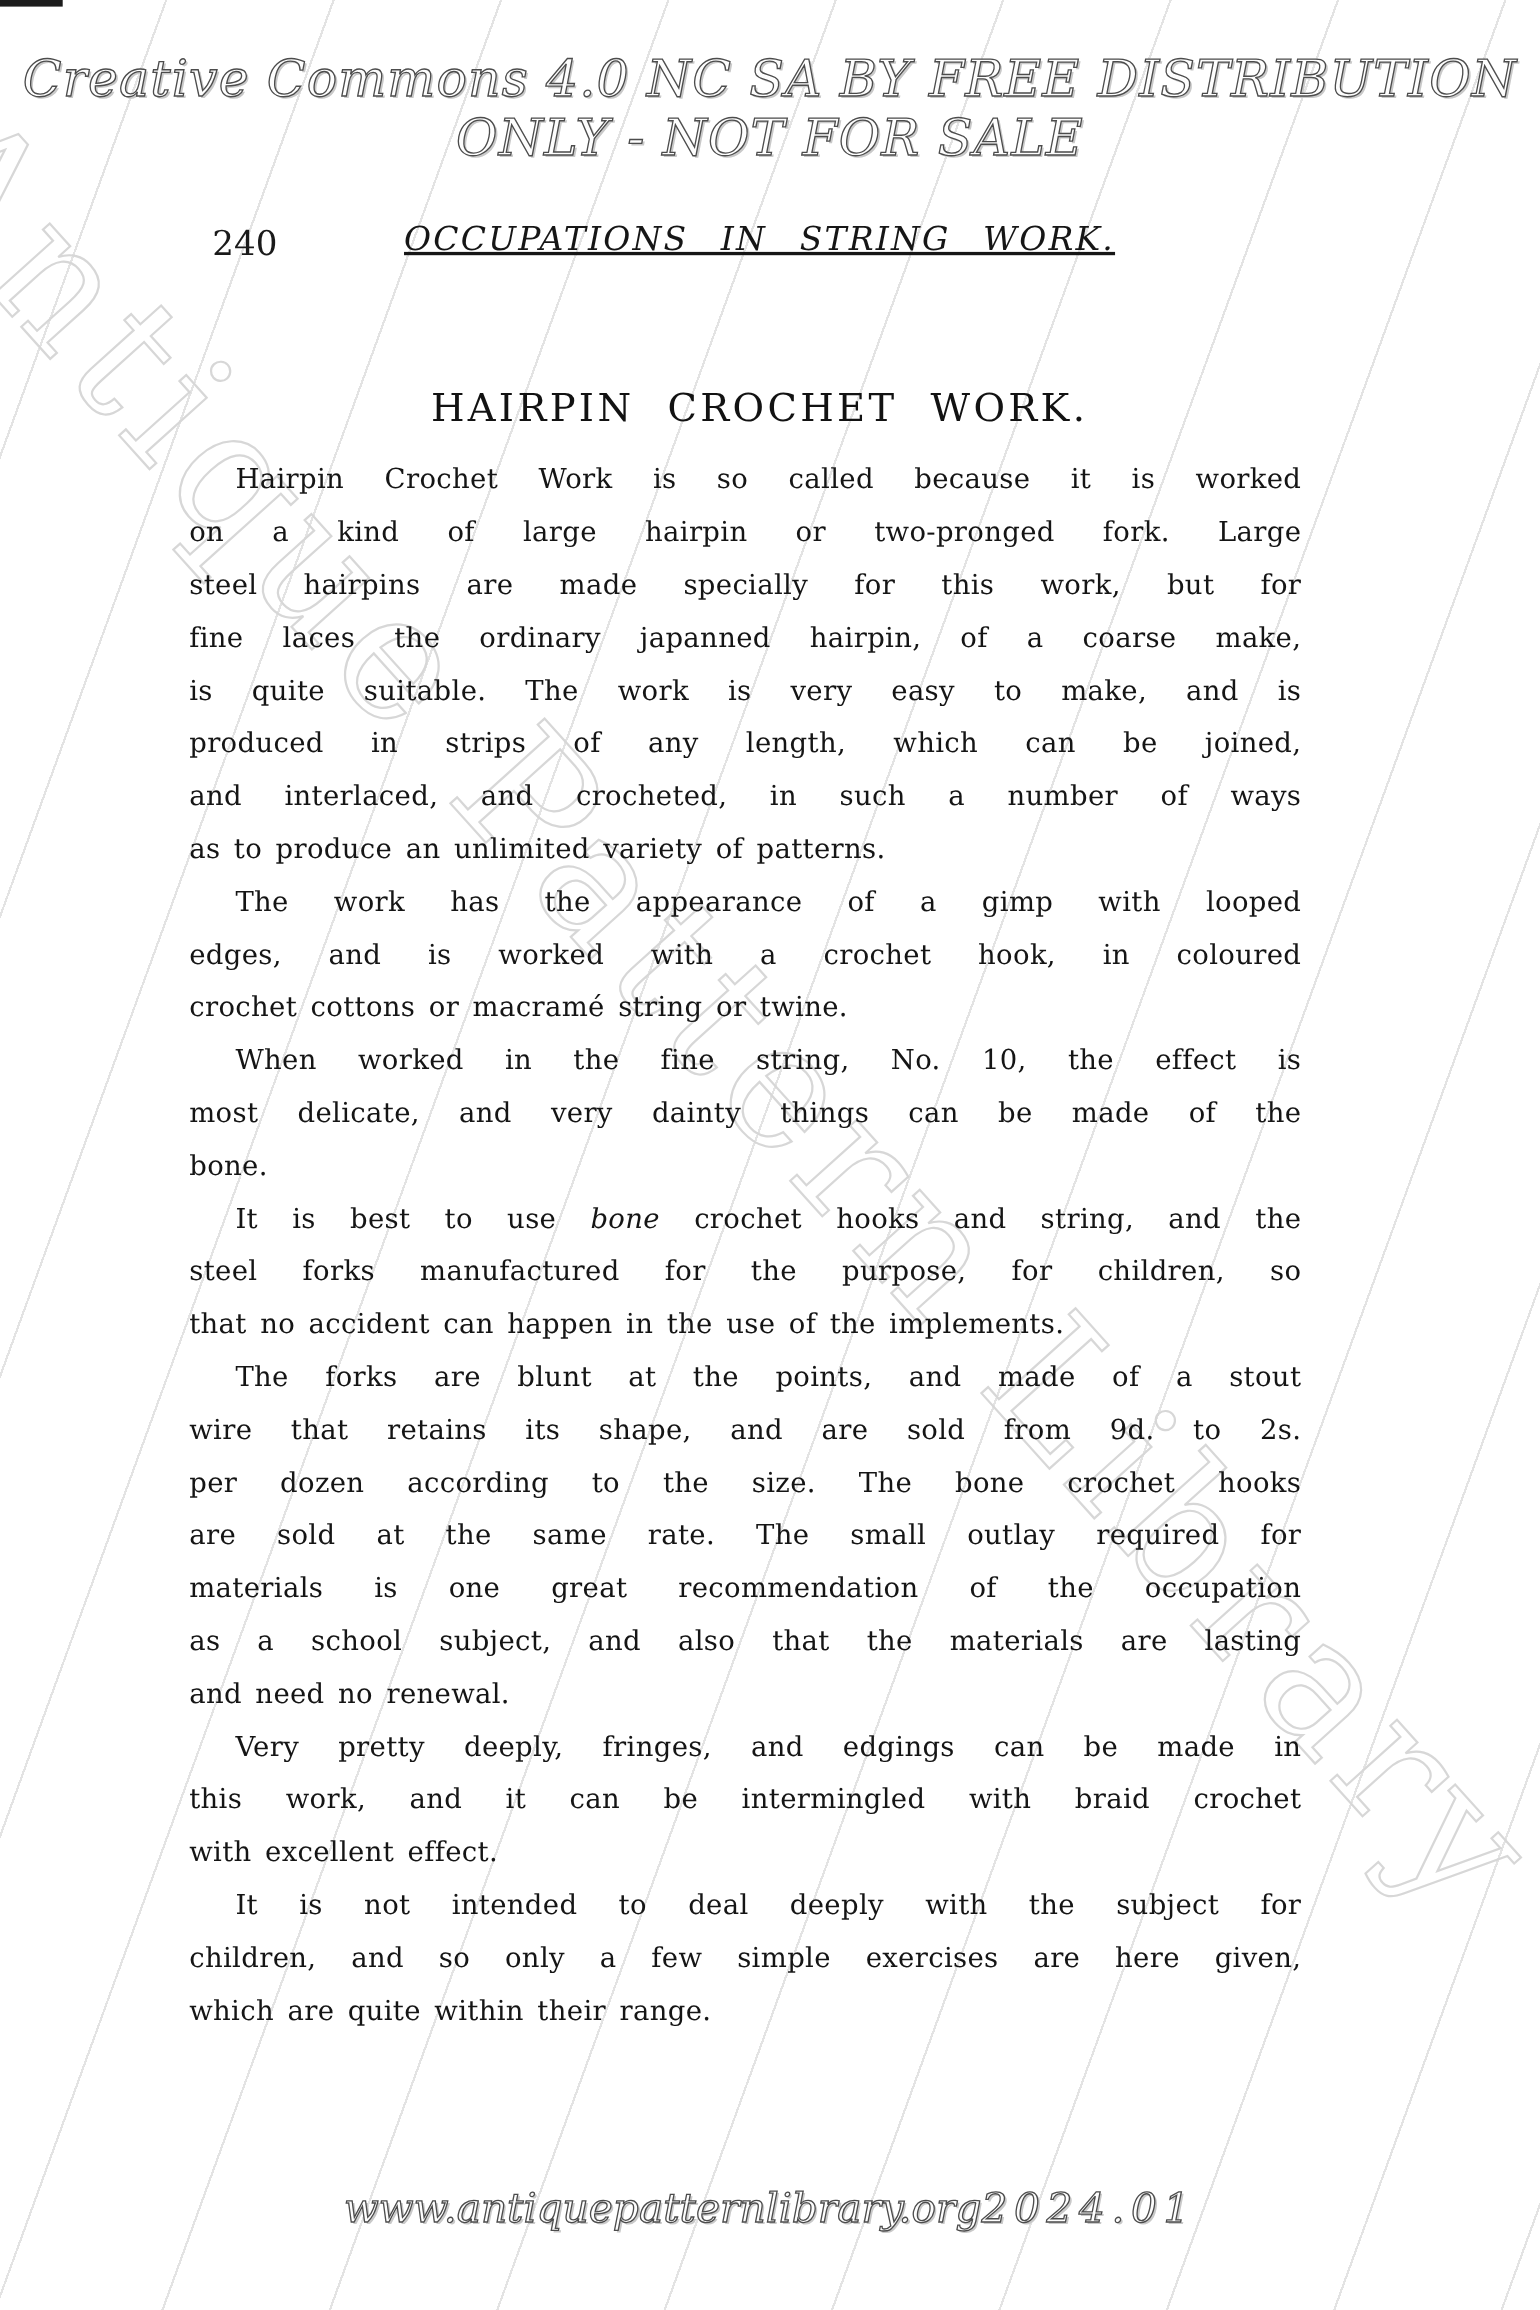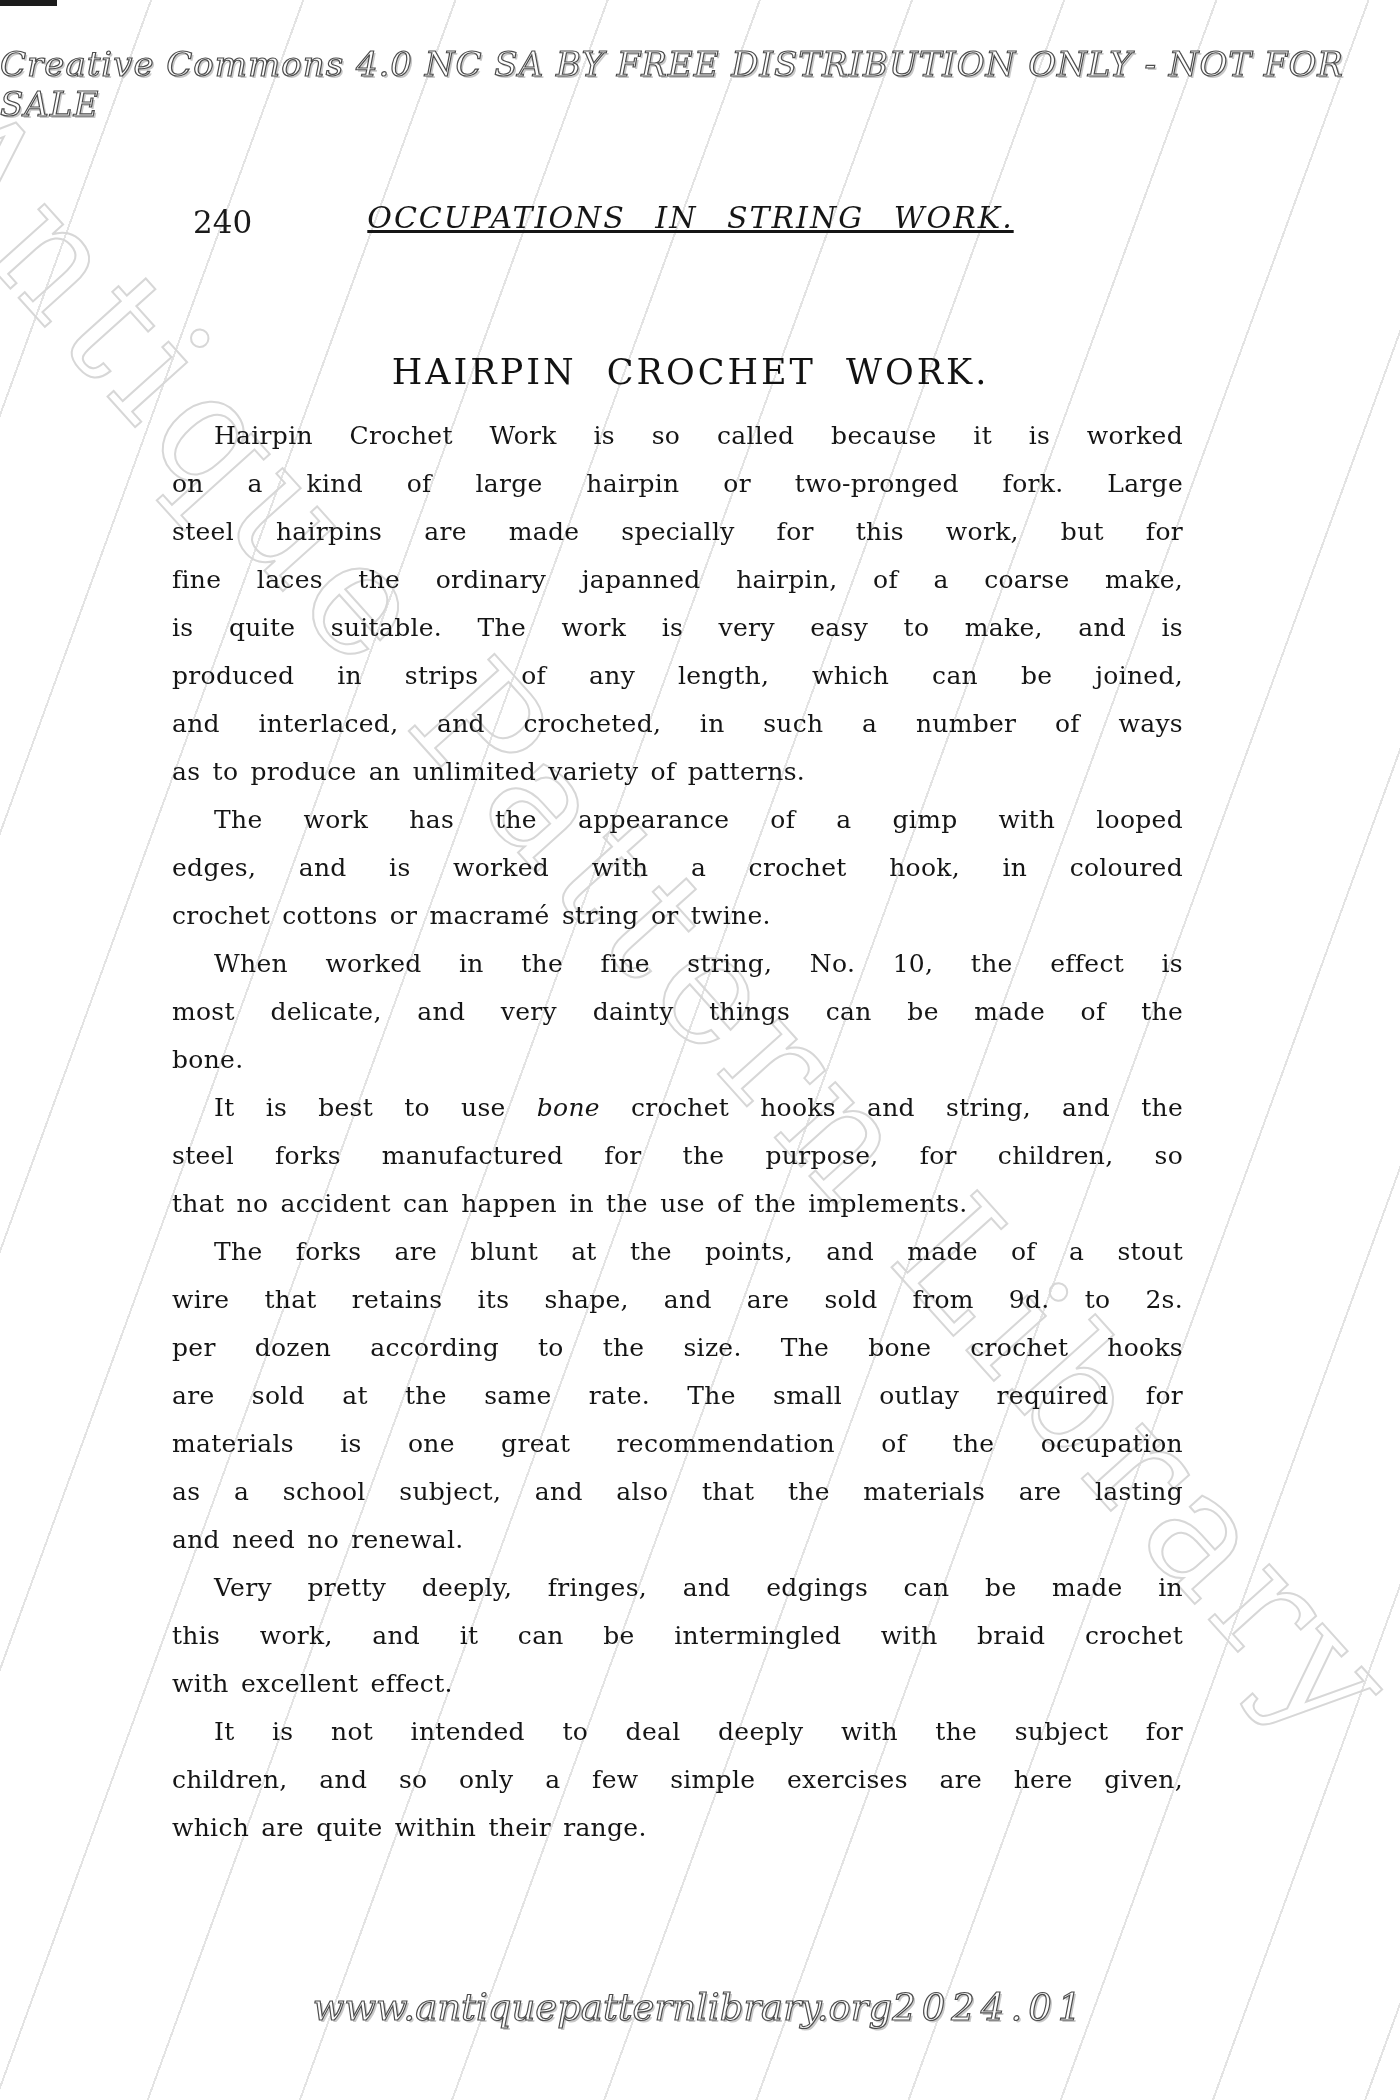--- a/index.html
+++ b/index.html
@@ -36,23 +36,23 @@
   }
   
   .engraved{
     color:#fdfdfd;
     -webkit-text-stroke:1.2px #4c4c4c;
     text-shadow:2px 2px 0 #c9c9c9;
   }
   
   .cc-banner{
     position:absolute;top:44px;left:0;width:1400px;
-    text-align:left;
+    text-align:center;
     font-style:italic;
-    font-size:34px;
+    font-size:46px;
     letter-spacing:1px;
     z-index:2;
   }
   .page-header{
     position:absolute;top:200px;left:185px;width:1011px;height:44px;
     z-index:2;
   }
   .page-number{
     position:absolute;left:8px;top:4px;
     font-size:31px;color:#1a1a1a;

